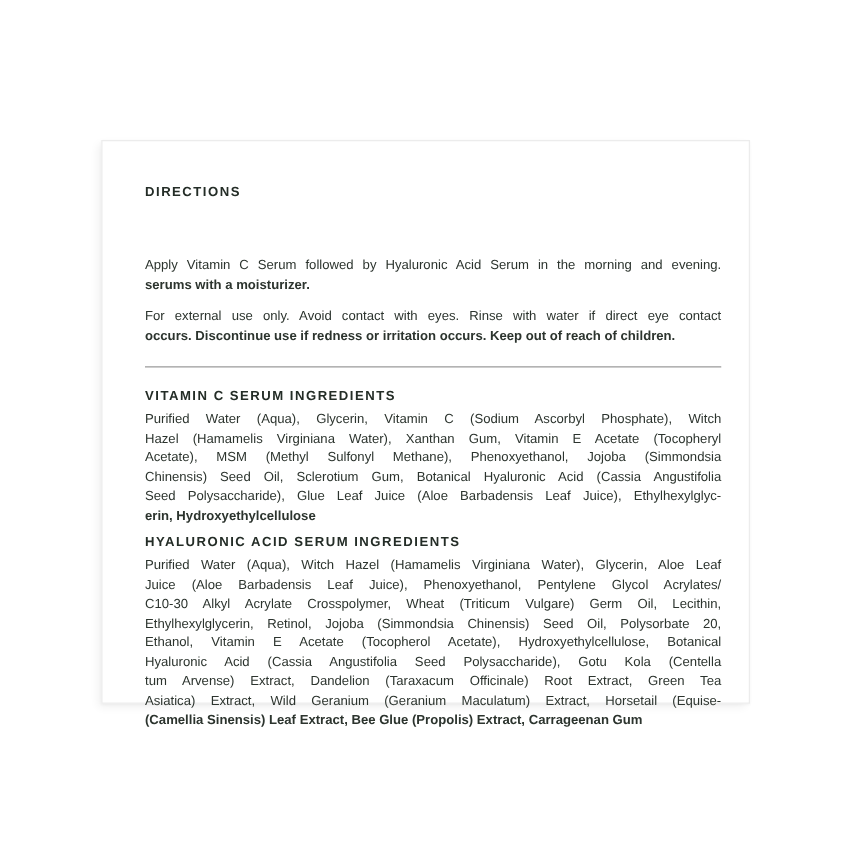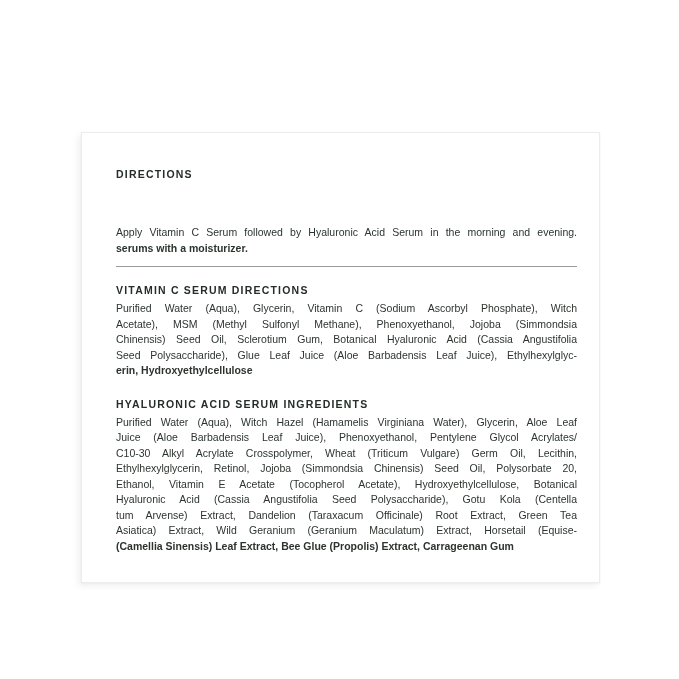--- a/index.html
+++ b/index.html
@@ -11,21 +11,21 @@
   .stage {
     position: relative;
     width: 679px;
     height: 679px;
     background: var(--page-background, #ffffff);
     overflow: hidden;
   }
   .card {
     position: absolute;
     left: 81px;
-    top: 132px;
+    top: 112px;
     width: 519px;
     height: 451px;
     box-sizing: border-box;
     background: var(--card-background, #ffffff);
     border: 1px solid var(--card-border, #ececec);
     box-shadow: -3px 3px 7px rgba(0,0,0,0.06), 0 1px 2px rgba(0,0,0,0.04);
     padding: 35px 22px 8px 34px;
     color: var(--text, #2c342e);
   }
   .sec-heading {
@@ -51,42 +51,47 @@
     text-align-last: left;
     font-weight: bold;
   }
   .usage-para   { margin-bottom: 10px; margin-top: 44px; }
   .warning-para { margin-bottom: 16px; }
   .divider {
     border: 0;
     border-top: 1px solid var(--divider, #9b9b9b);
     margin: 0 0 17px 0;
   }
-  .vc-para { margin-bottom: 19px; }
+  .vc-para { margin-bottom: 7px; }
 </style>
 </head>
 <body>
 
 <div class="stage">
   <section class="card">
 
     <h2 class="sec-heading">DIRECTIONS</h2>
 
     <div class="para usage-para">
         <div class="tline">Apply Vitamin C Serum followed by Hyaluronic Acid Serum in the morning and evening.</div>
         <div class="tline tline-last">serums with a moisturizer.</div>
       </div>
 
+    <div class="para warning-para">
+        <div class="tline">For external use only. Avoid contact with eyes. Rinse with water if direct eye contact</div>
+        <div class="tline tline-last">occurs. Discontinue use if redness or irritation occurs. Keep out of reach of children.</div>
+      </div>
 
     <hr class="divider">
 
-    <h2 class="sec-heading">VITAMIN C SERUM DIRECTIONS</h2>
+    <h2 class="sec-heading">VITAMIN C SERUM INGREDIENTS</h2>
 
     <div class="para vc-para">
         <div class="tline">Purified Water (Aqua), Glycerin, Vitamin C (Sodium Ascorbyl Phosphate), Witch</div>
+        <div class="tline">Hazel (Hamamelis Virginiana Water), Xanthan Gum, Vitamin E Acetate (Tocopheryl</div>
         <div class="tline">Acetate), MSM (Methyl Sulfonyl Methane), Phenoxyethanol, Jojoba (Simmondsia</div>
         <div class="tline">Chinensis) Seed Oil, Sclerotium Gum, Botanical Hyaluronic Acid (Cassia Angustifolia</div>
         <div class="tline">Seed Polysaccharide), Glue Leaf Juice (Aloe Barbadensis Leaf Juice), Ethylhexylglyc-</div>
         <div class="tline tline-last">erin, Hydroxyethylcellulose</div>
       </div>
 
     <h2 class="sec-heading">HYALURONIC ACID SERUM INGREDIENTS</h2>
 
     <div class="para ha-para">
         <div class="tline">Purified Water (Aqua), Witch Hazel (Hamamelis Virginiana Water), Glycerin, Aloe Leaf</div>

